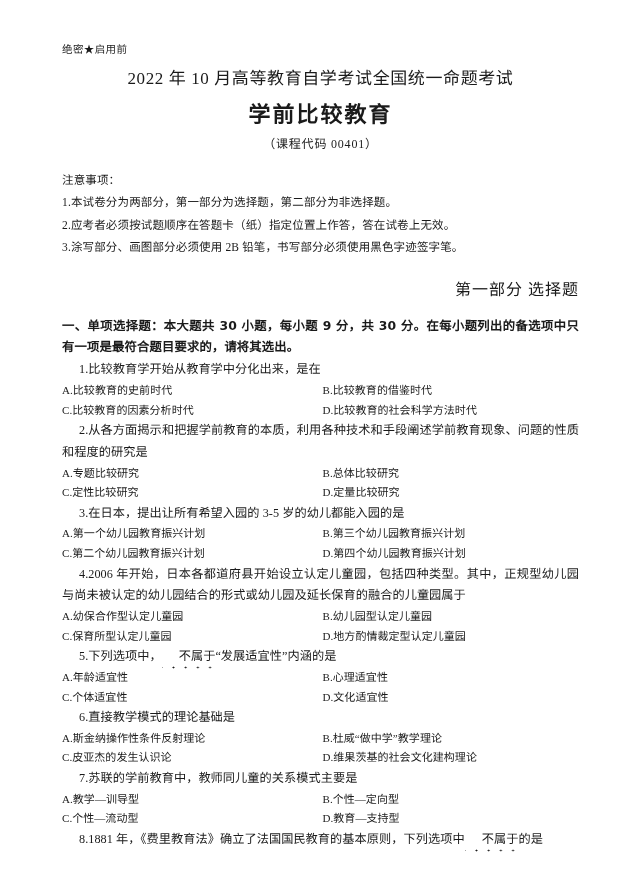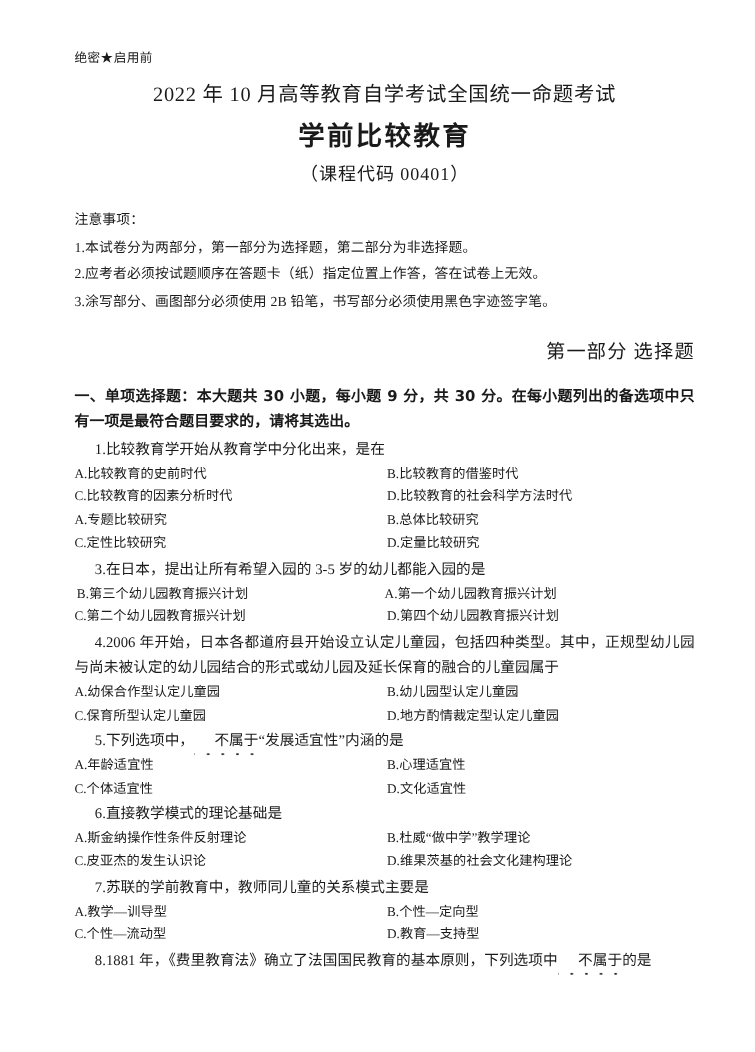--- a/index.html
+++ b/index.html
@@ -48,21 +48,21 @@
     text-align: center;
     font-size: 22px;
     font-weight: bold;
     letter-spacing: 2px;
     margin: 6px 0 4px 0;
     line-height: 1.5;
     font-family: "DejaVu Sans", "Liberation Sans", sans-serif;
   }
   .course-code {
     text-align: center;
-    font-size: 15px;
+    font-size: 12px;
     letter-spacing: 0.8px;
     margin: 2px 0 16px 0;
     line-height: 1.5;
   }
 
   
   .notes {
     font-size: 11.5px;
     line-height: 1.95;
     letter-spacing: 0.15px;
@@ -174,33 +174,34 @@
       <p class="q-stem"><span>1.</span><span>比较教育学开始从教育学中分化出来，是在</span></p>
       <ul class="q-options">
         <li class="opt col-a">A.比较教育的史前时代</li>
         <li class="opt col-b">B.比较教育的借鉴时代</li>
         <li class="opt col-a">C.比较教育的因素分析时代</li>
         <li class="opt col-b">D.比较教育的社会科学方法时代</li>
       </ul>
     </div>
 
     <div class="question">
+      <p class="q-stem"><span>2.</span><span>从各方面揭示和把握学前教育的本质，利用各种技术和手段阐述学前教育现象、问题的性质和程度的研究是</span></p>
       <ul class="q-options">
         <li class="opt col-a">A.专题比较研究</li>
         <li class="opt col-b">B.总体比较研究</li>
         <li class="opt col-a">C.定性比较研究</li>
         <li class="opt col-b">D.定量比较研究</li>
       </ul>
     </div>
 
     <div class="question">
       <p class="q-stem"><span>3.</span><span>在日本，提出让所有希望入园的 3-5 岁的幼儿都能入园的是</span></p>
       <ul class="q-options">
+        <li class="opt col-a">A.第一个幼儿园教育振兴计划</li>
         <li class="opt col-b">B.第三个幼儿园教育振兴计划</li>
-        <li class="opt col-a">A.第一个幼儿园教育振兴计划</li>
         <li class="opt col-a">C.第二个幼儿园教育振兴计划</li>
         <li class="opt col-b">D.第四个幼儿园教育振兴计划</li>
       </ul>
     </div>
 
     <div class="question">
       <p class="q-stem"><span>4.</span><span>2006 年开始，日本各都道府县开始设立认定儿童园，包括四种类型。其中，正规型幼儿园与尚未被认定的幼儿园结合的形式或幼儿园及延长保育的融合的儿童园属于</span></p>
       <ul class="q-options">
         <li class="opt col-a">A.幼保合作型认定儿童园</li>
         <li class="opt col-b">B.幼儿园型认定儿童园</li>

